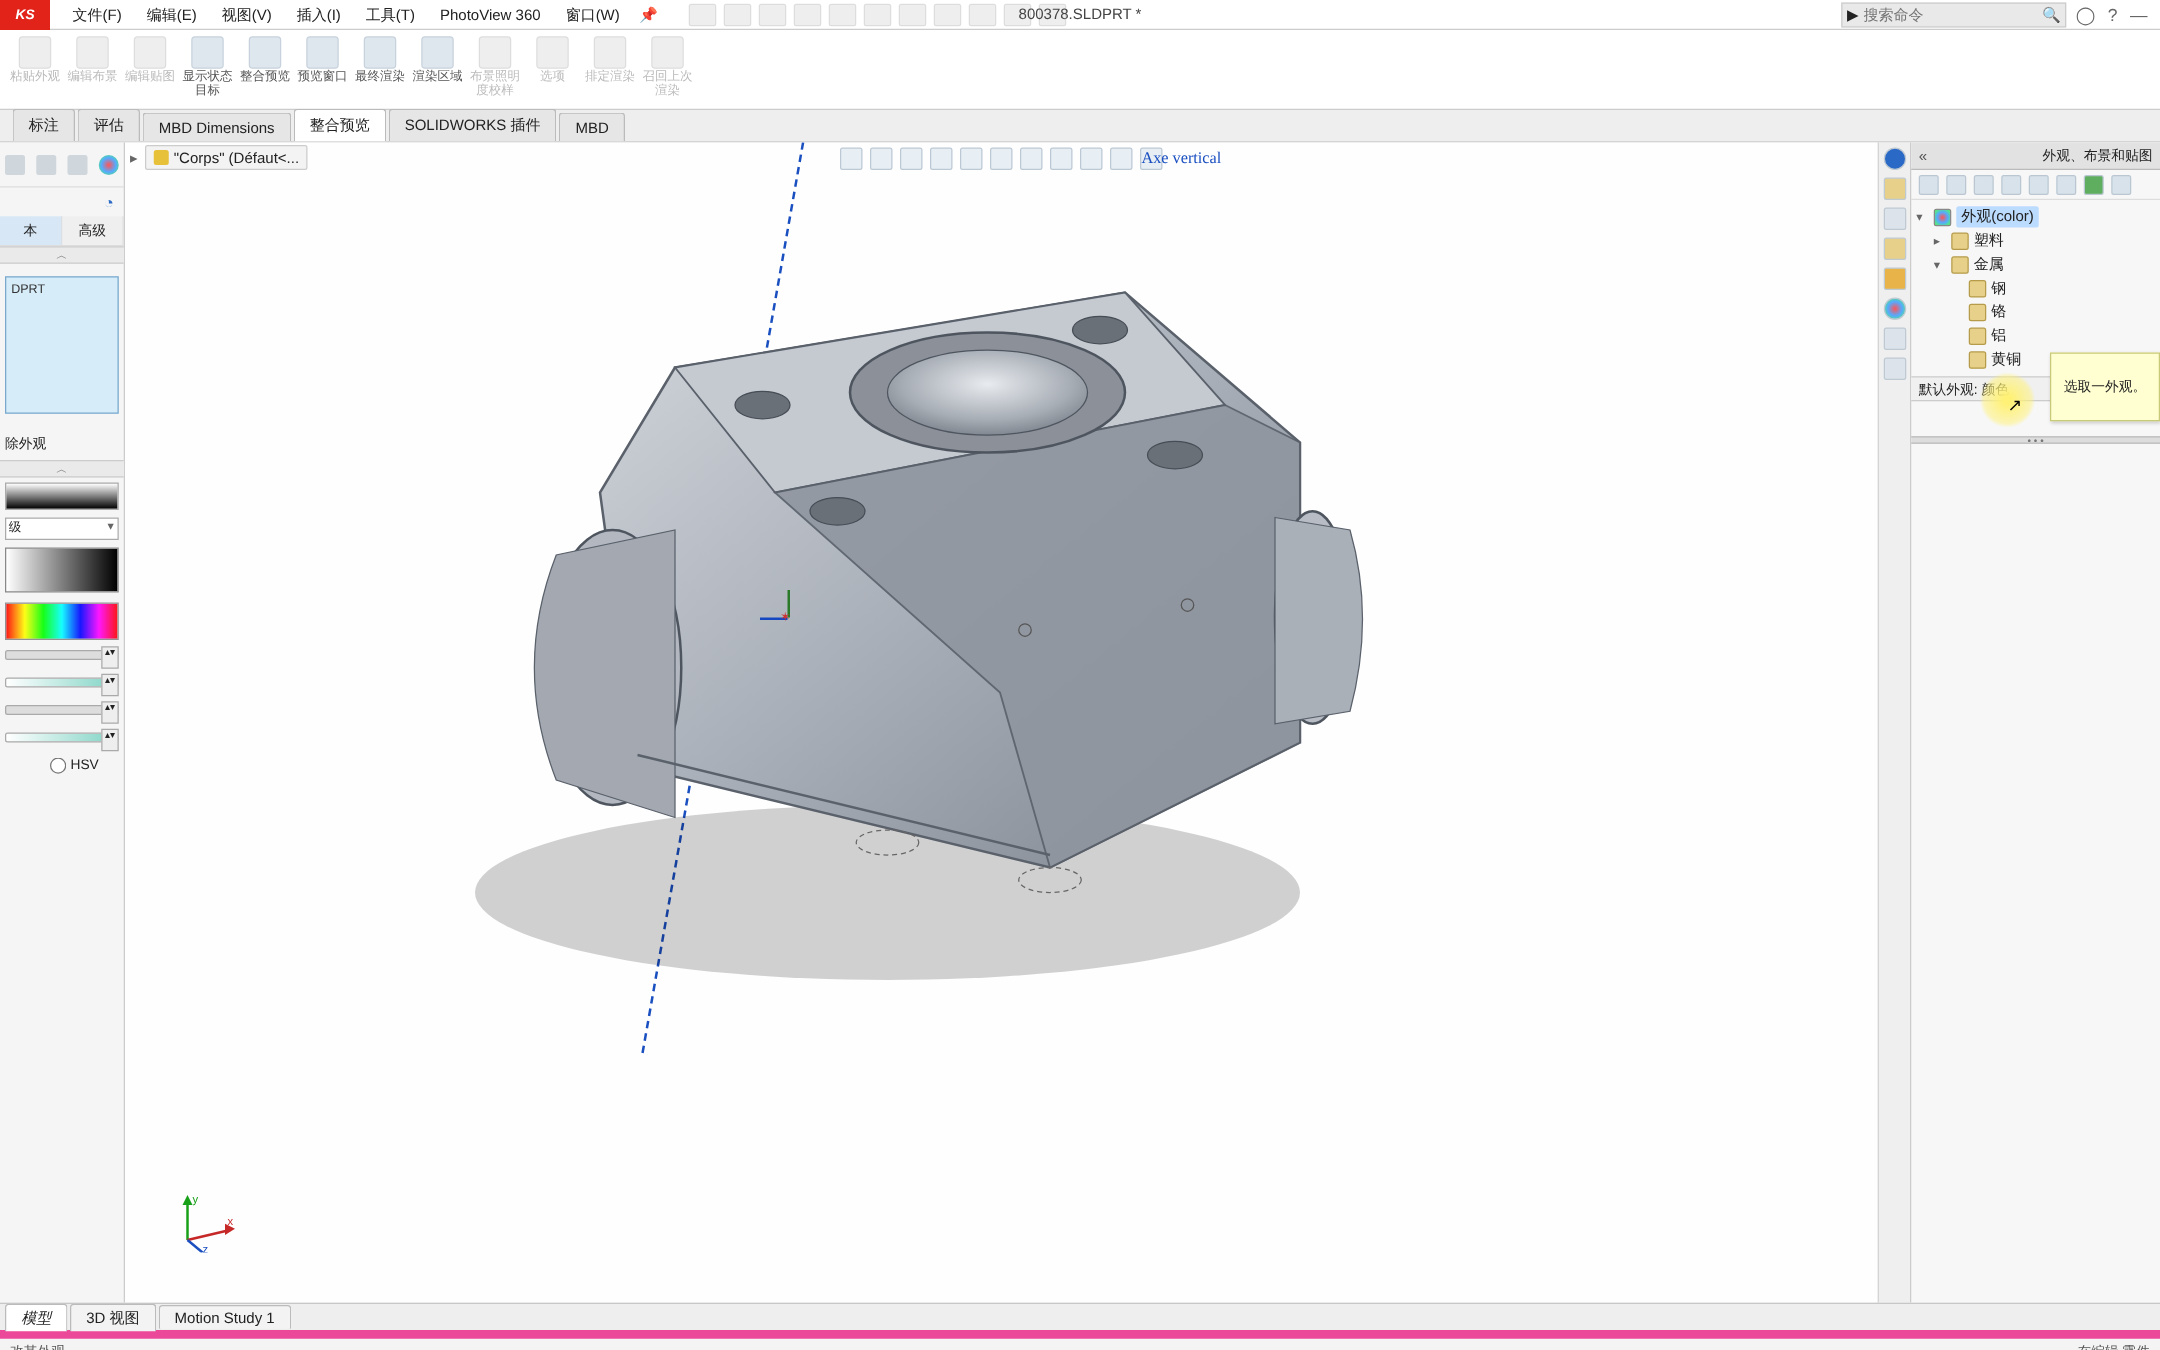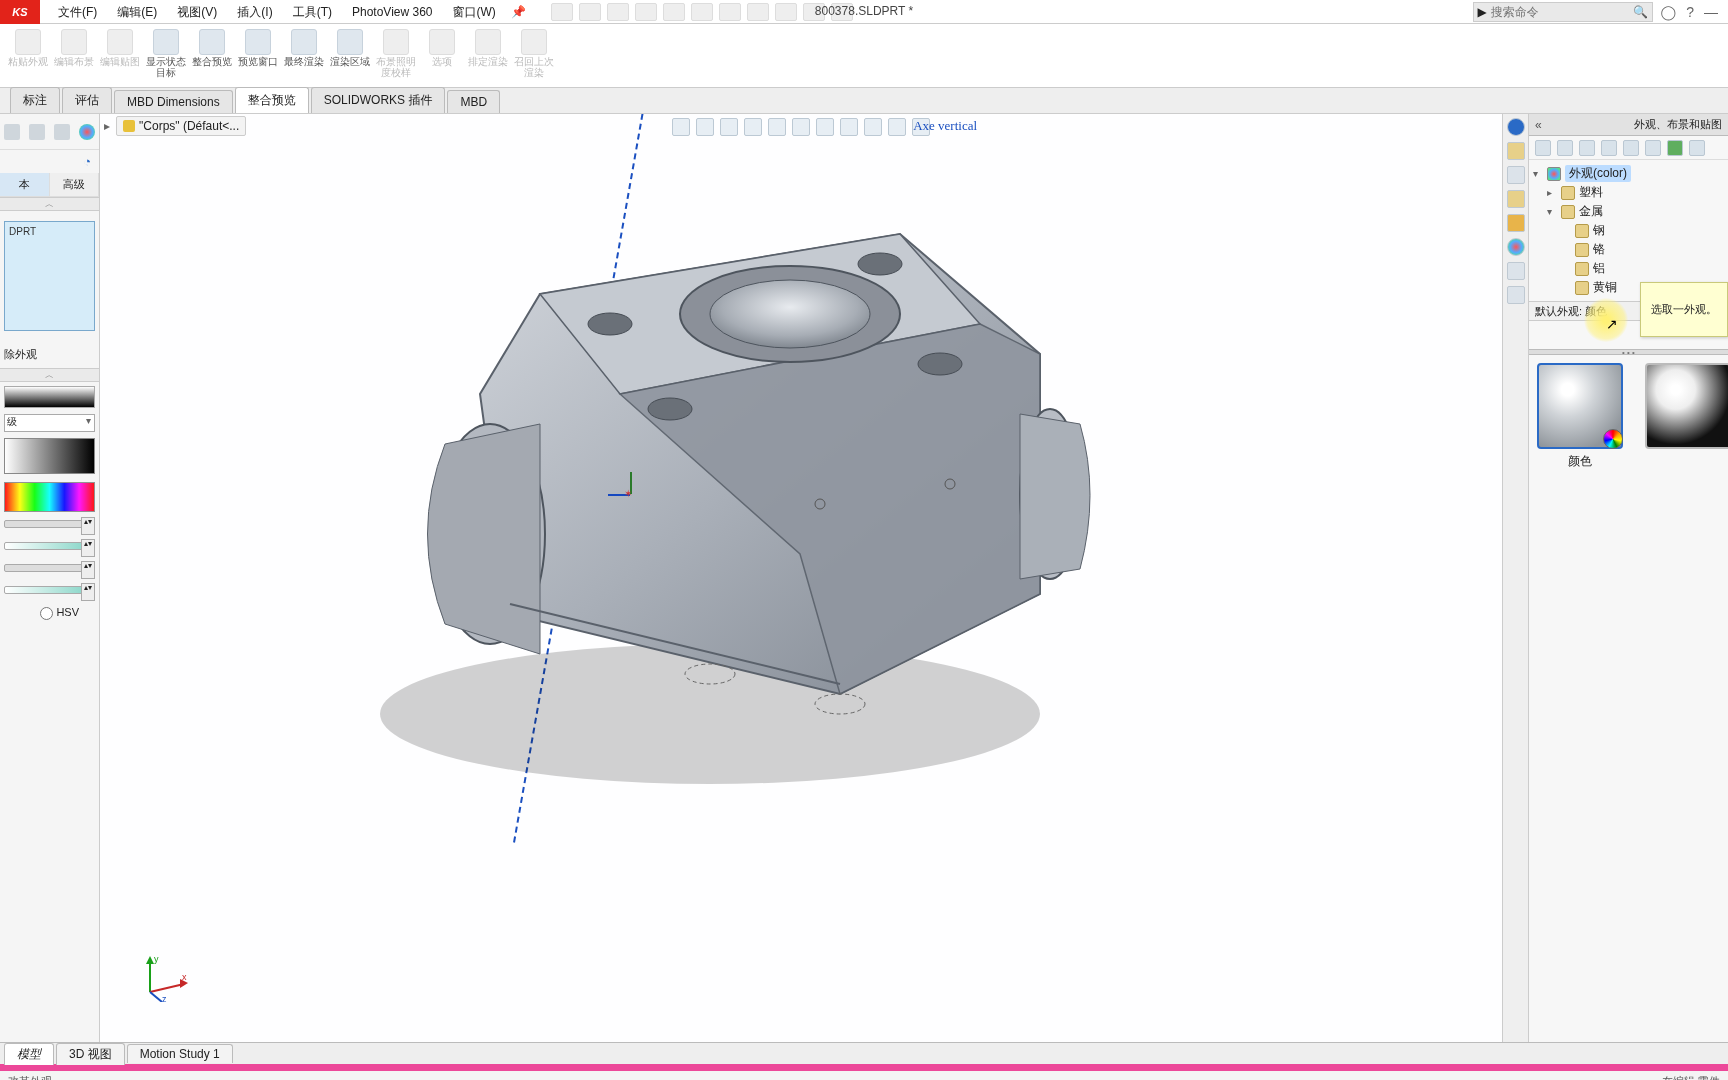--- a/index.html
+++ b/index.html
@@ -415,29 +415,20 @@
           <span class="ico ico-folder"></span>
           <span class="label">黄铜</span>
         </div>
       </div>
     <div class="default-app-bar">默认外观: 颜色</div>
 
     <div class="tooltip" style="right:0;top:168px;">选取一外观。</div>
     <div class="cursor-spot" style="right:100px;top:184px;"></div>
     <div class="drag-sep" style="margin-top:28px;">• • •</div>
 
-    <div class="swatch-grid">
-      <div class="swatch">
-        <div class="ball sel"></div>
-        <span>颜色</span>
-      </div>
-      <div class="swatch swatch2">
-        <div class="ball"></div>
-      </div>
-    </div>
   </div>
 
 </div>
 
 <div class="bottom-tabs">
   <div class="bt active">模型</div>
   <div class="bt">3D 视图</div>
   <div class="bt">Motion Study 1</div>
 </div>
 

